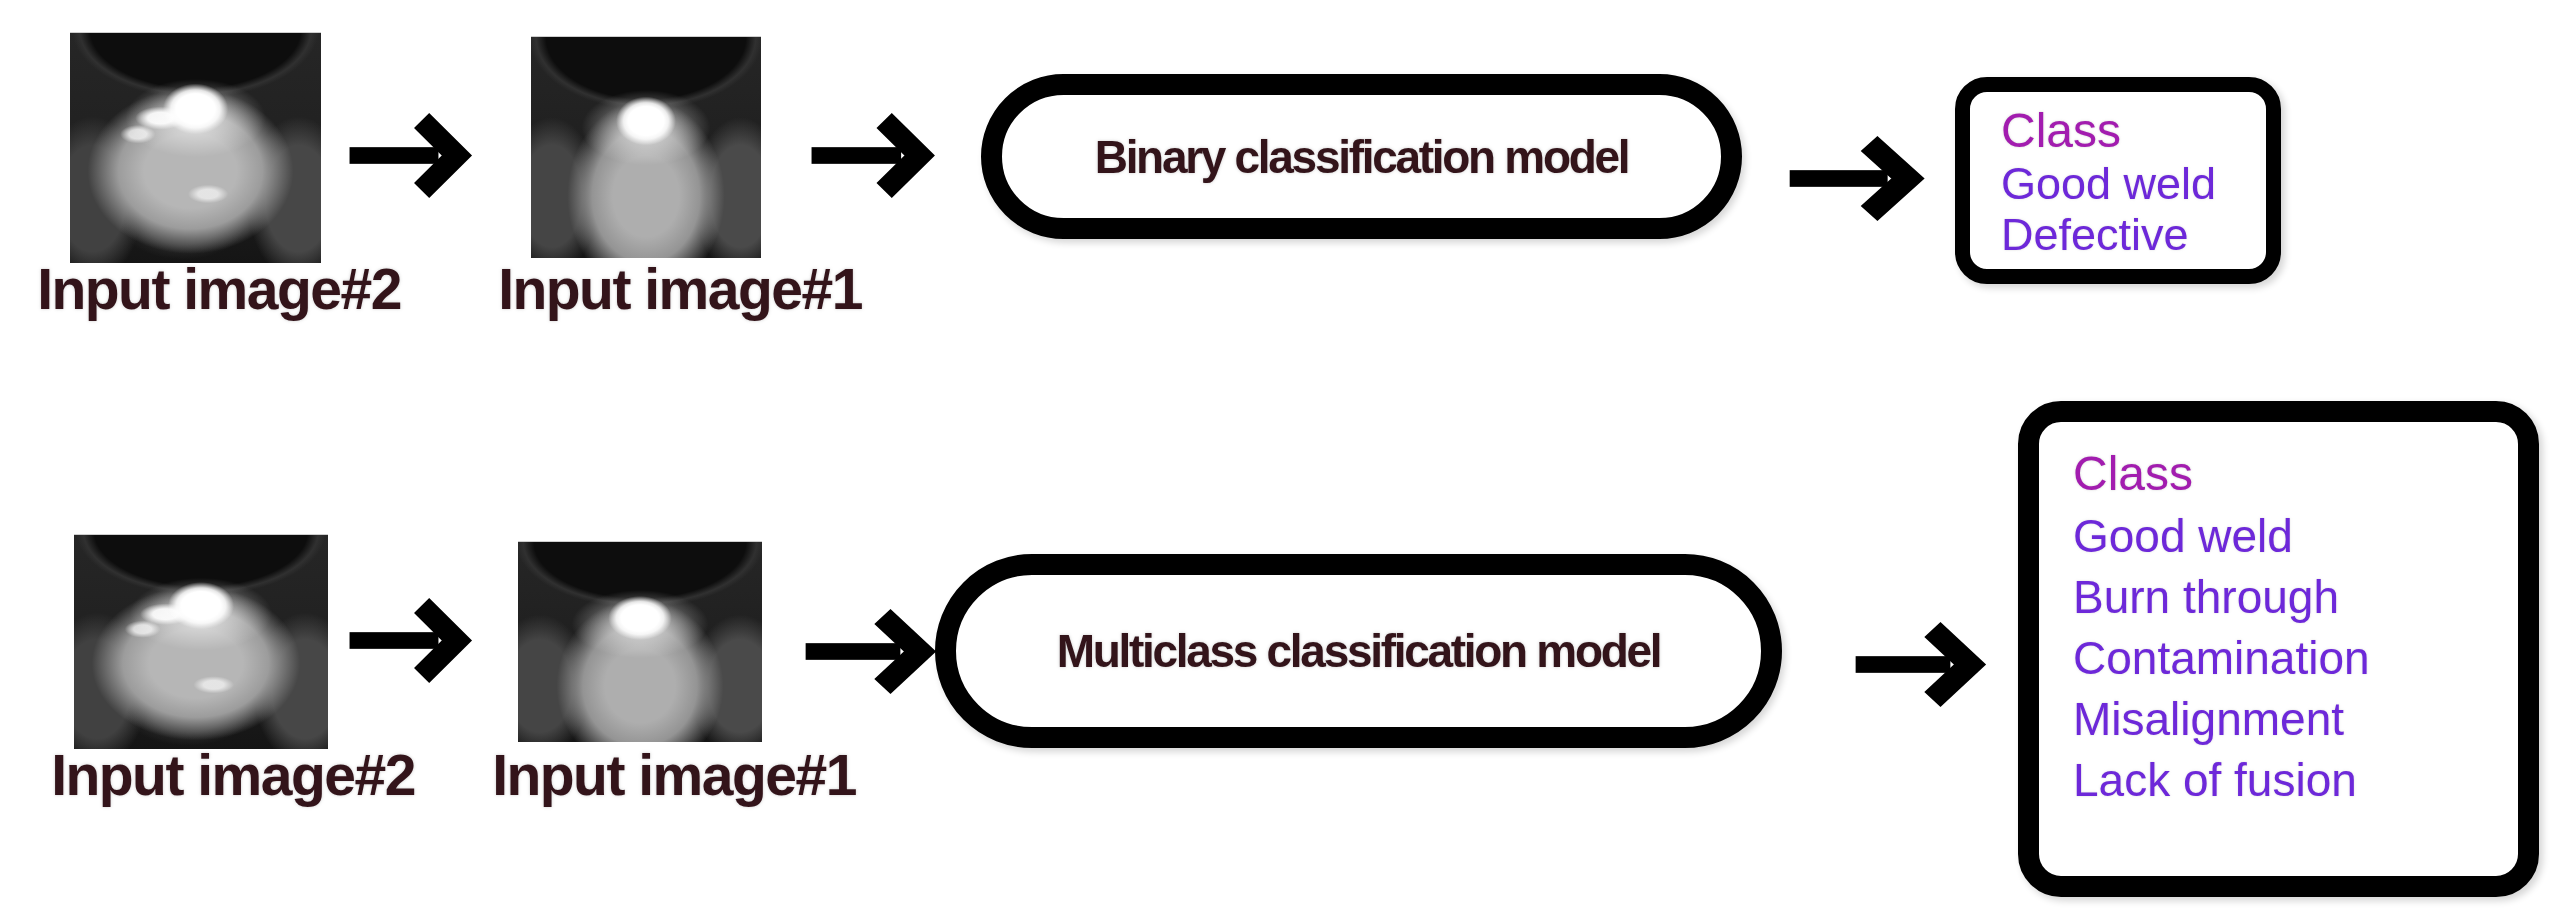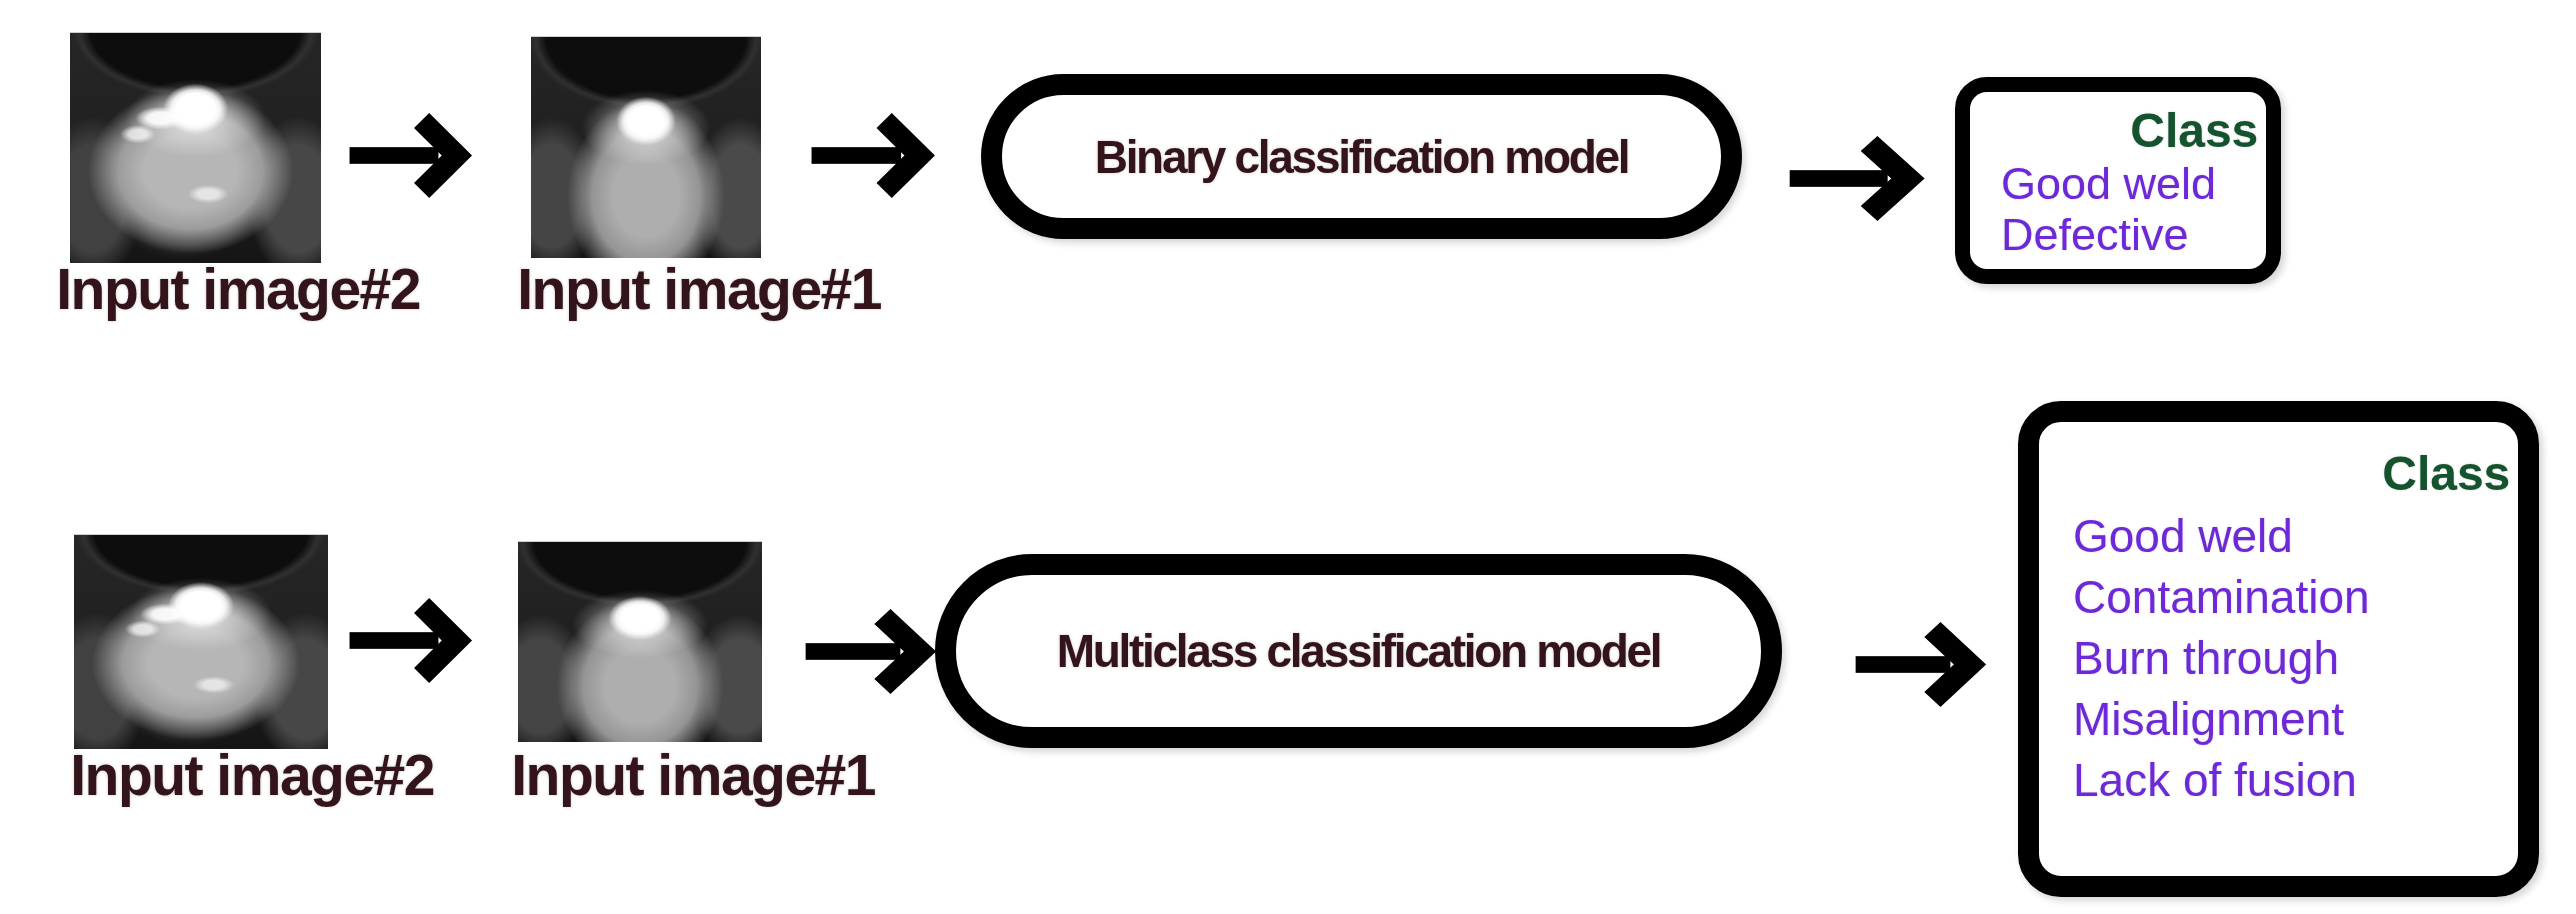--- a/index.html
+++ b/index.html
@@ -24,38 +24,38 @@
     radial-gradient(ellipse 10% 5% at 36% 37%, rgba(255,255,255,.9) 0 50%, rgba(255,255,255,0) 100%),
     radial-gradient(ellipse 7% 4% at 27% 44%, rgba(255,255,255,.7) 0 50%, rgba(255,255,255,0) 100%),
     radial-gradient(ellipse 8% 4% at 55% 70%, rgba(240,240,240,.8) 0 50%, rgba(255,255,255,0) 100%),
     radial-gradient(ellipse 41% 36% at 48% 60%, #b6b6b6 0 45%, #9c9c9c 70%, rgba(140,140,140,0) 100%),
     radial-gradient(ellipse 27% 16% at 45% 84%, #2b2b2b 0 50%, rgba(43,43,43,0) 90%),
     radial-gradient(ellipse 24% 42% at 9% 72%, #414141 0 55%, rgba(70,70,70,0) 85%),
     radial-gradient(ellipse 24% 42% at 91% 72%, #474747 0 55%, rgba(70,70,70,0) 85%),
     linear-gradient(180deg, #262626 0%, #202020 55%, #151515 100%);}
 
   
-  .lbl{position:absolute;width:402px;text-align:right;white-space:nowrap;
+  .lbl{position:absolute;width:402px;text-align:center;white-space:nowrap;
        font-weight:700;font-size:57px;line-height:57px;letter-spacing:-1.5px;color:#33141a;
        text-shadow:0 0 3.1px rgba(135,135,135,.45);}
 
   
   .arrow{position:absolute;}
 
   
   .pill{position:absolute;box-sizing:border-box;background:#ffffff;border:21.7px solid #000000;
         display:flex;align-items:center;justify-content:center;
         box-shadow:3.1px 3.9px 7px rgba(0,0,0,.16);}
   .pill-text{font-weight:700;font-size:46px;letter-spacing:-2.3px;color:#33141a;white-space:nowrap;
         text-shadow:0 0 3.1px rgba(135,135,135,.45);}
 
   
   .cbox{position:absolute;box-sizing:border-box;background:#ffffff;border-radius:32px;
         border:15.5px solid #000000;box-shadow:3.1px 3.9px 7px rgba(0,0,0,.16);}
-  .cbox-hdr{font-weight:700;color:#14532d;text-shadow:0 0 2.3px rgba(135,135,135,.4);text-align:right;}
+  .cbox-hdr{font-weight:400;color:#a21caf;text-shadow:0 0 2.3px rgba(135,135,135,.4);}
   .cbox-item{font-weight:400;color:#6d28d9;white-space:nowrap;text-shadow:0 0 2.3px rgba(150,150,150,.35);}
   .cbox-small{padding:12.4px 7.7px 0 31px;}
   .cbox-small .cbox-hdr{font-size:48px;line-height:54px;}
   .cbox-small .cbox-item{font-size:45px;line-height:51px;}
   .cbox-big{border-width:21.7px;border-radius:43px;padding:18.6px 7.7px 0 34px;}
   .cbox-big .cbox-hdr{font-size:48px;line-height:65px;}
   .cbox-big .cbox-item{font-size:46px;line-height:61px;}
 </style>
 </head>
 <body>
@@ -117,21 +117,21 @@
     </div>
 
     <svg class="arrow" style="left:1854px;top:619px;" width="147" height="91" viewBox="0 0 180 120" preserveAspectRatio="none">
       <rect x="2" y="49" width="116" height="22" fill="#000"></rect>
       <path d="M96 14 L142 60 L96 106" fill="none" stroke="#000" stroke-width="28"></path>
     </svg>
 
     <div class="cbox cbox-big" style="left:2018px;top:401px;width:521px;height:496px;">
       <div class="cbox-hdr">Class</div>
       <div class="cbox-item">Good weld</div>
+      <div class="cbox-item">Burn through</div>
       <div class="cbox-item">Contamination</div>
-      <div class="cbox-item">Burn through</div>
       <div class="cbox-item">Misalignment</div>
       <div class="cbox-item">Lack of fusion</div>
     </div>
   </section>
 
 </div>
 
 
 </body></html>

